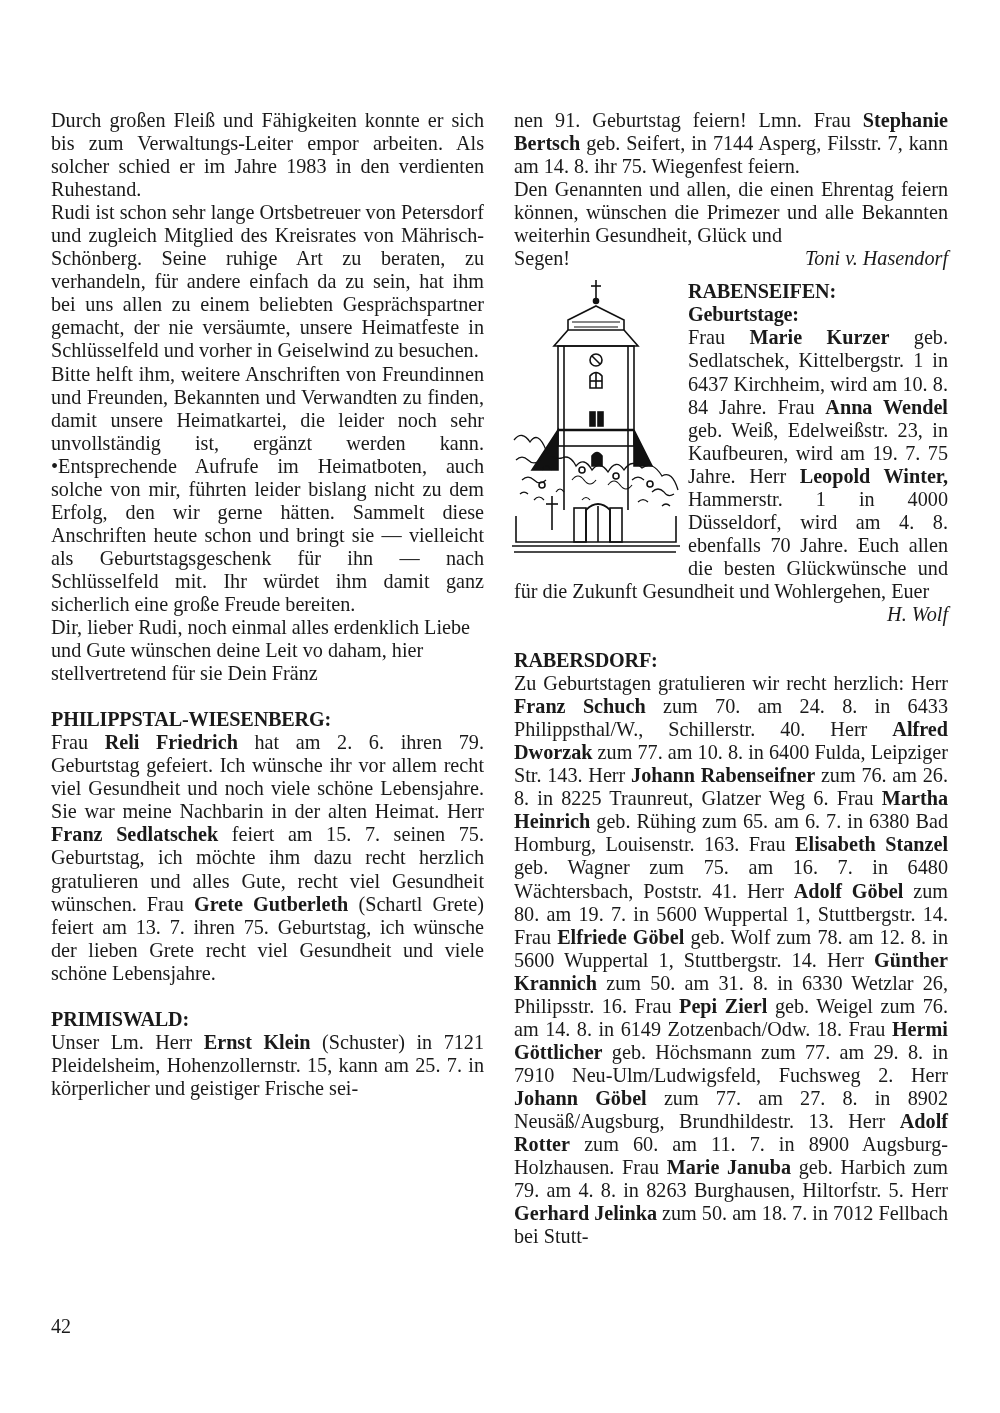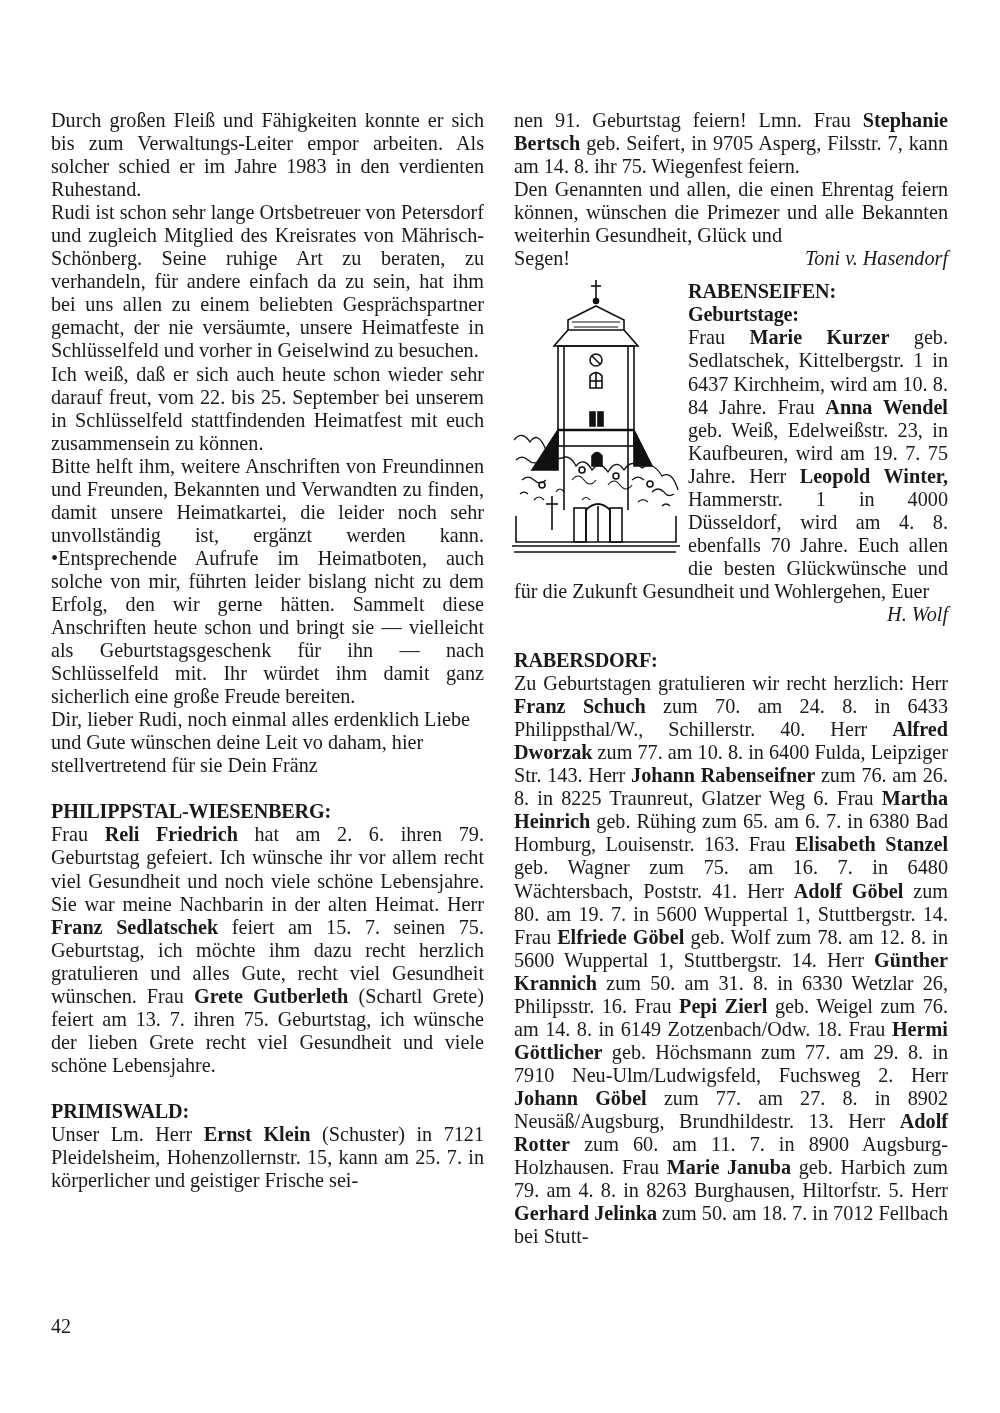--- a/index.html
+++ b/index.html
@@ -31,42 +31,41 @@
     font-size: 20px; font-family: "Liberation Serif", serif; margin-top: 8px;
   }
   .right-after-pic { clear: both; }
 </style>
 </head>
 <body>
 
 <div class="col col-left">
   <p>Durch großen Fleiß und Fähigkeiten konnte er sich bis zum Verwaltungs-Leiter empor arbeiten. Als solcher schied er im Jahre 1983 in den verdienten Ruhestand.</p>
   <p>Rudi ist schon sehr lange Ortsbetreuer von Petersdorf und zugleich Mitglied des Kreisrates von Mährisch-Schönberg. Seine ruhige Art zu beraten, zu verhandeln, für andere einfach da zu sein, hat ihm bei uns allen zu einem beliebten Gesprächspartner gemacht, der nie versäumte, unsere Heimatfeste in Schlüsselfeld und vorher in Geiselwind zu besuchen.</p>
-  <p>Ich weiß, daß er sich auch heute schon wieder sehr darauf freut, vom 22. bis 25. September bei unserem in Schlüsselfeld stattfindenden Heimatfest mit euch zusammensein zu können.</p>
   <p>Bitte helft ihm, weitere Anschriften von Freundinnen und Freunden, Bekannten und Verwandten zu finden, damit unsere Heimatkartei, die leider noch sehr unvollständig ist, ergänzt werden kann. •Entsprechende Aufrufe im Heimatboten, auch solche von mir, führten leider bislang nicht zu dem Erfolg, den wir gerne hätten. Sammelt diese Anschriften heute schon und bringt sie — vielleicht als Geburtstagsgeschenk für ihn — nach Schlüsselfeld mit. Ihr würdet ihm damit ganz sicherlich eine große Freude bereiten.</p>
   <p style="text-align:left">Dir, lieber Rudi, noch einmal alles erdenklich Liebe und Gute wünschen deine Leit vo daham, hier stellvertretend für sie Dein Fränz</p>
 
   <div class="gap"></div>
 
   <section>
     <h3 class="heading" style="font-size:inherit;line-height:inherit;">PHILIPPSTAL-WIESENBERG:</h3>
     <p><span>Frau </span><b>Reli Friedrich</b><span> hat am 2. 6. ihren 79. Geburtstag gefeiert. Ich wünsche ihr vor allem recht viel Gesundheit und noch viele schöne Lebensjahre. Sie war meine Nachbarin in der alten Heimat. Herr </span><b>Franz Sedlatschek</b><span> feiert am 15. 7. seinen 75. Geburtstag, ich möchte ihm dazu recht herzlich gratulieren und alles Gute, recht viel Gesundheit wünschen. Frau </span><b>Grete Gutberleth</b><span> (Schartl Grete) feiert am 13. 7. ihren 75. Geburtstag, ich wünsche der lieben Grete recht viel Gesundheit und viele schöne Lebensjahre.</span></p>
   </section>
 
   <div class="gap"></div>
 
   <section>
     <h3 class="heading" style="font-size:inherit;line-height:inherit;">PRIMISWALD:</h3>
     <p><span>Unser Lm. Herr </span><b>Ernst Klein</b><span> (Schuster) in 7121 Pleidelsheim, Hohenzollernstr. 15, kann am 25. 7. in körperlicher und geistiger Frische sei-</span></p>
   </section>
 </div>
 
 <div class="col col-right">
   <section>
-    <p><span>nen 91. Geburtstag feiern! Lmn. Frau </span><b>Stephanie Bertsch</b><span> geb. Seifert, in 9705 Asperg, Filsstr. 7, kann am 14. 8. ihr 75. Wiegenfest feiern.</span></p>
+    <p><span>nen 91. Geburtstag feiern! Lmn. Frau </span><b>Stephanie Bertsch</b><span> geb. Seifert, in 7144 Asperg, Filsstr. 7, kann am 14. 8. ihr 75. Wiegenfest feiern.</span></p>
     <p>Den Genannten und allen, die einen Ehrentag feiern können, wünschen die Primezer und alle Bekannten weiterhin Gesundheit, Glück und</p>
     <div class="sig-line">
       <span>Segen!</span>
       <span class="sig">Toni v. Hasendorf</span>
     </div>
   </section>
 
   <section style="margin-top:10px;">
     <div class="church-wrap">
       <svg viewBox="0 0 168 276" fill="none" stroke="#111" stroke-width="1.6">

